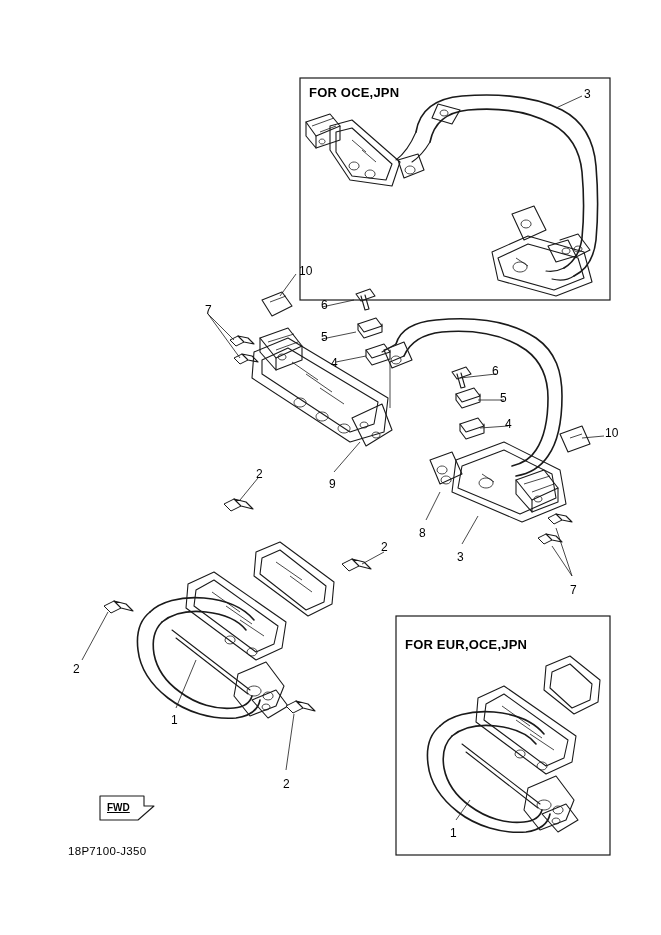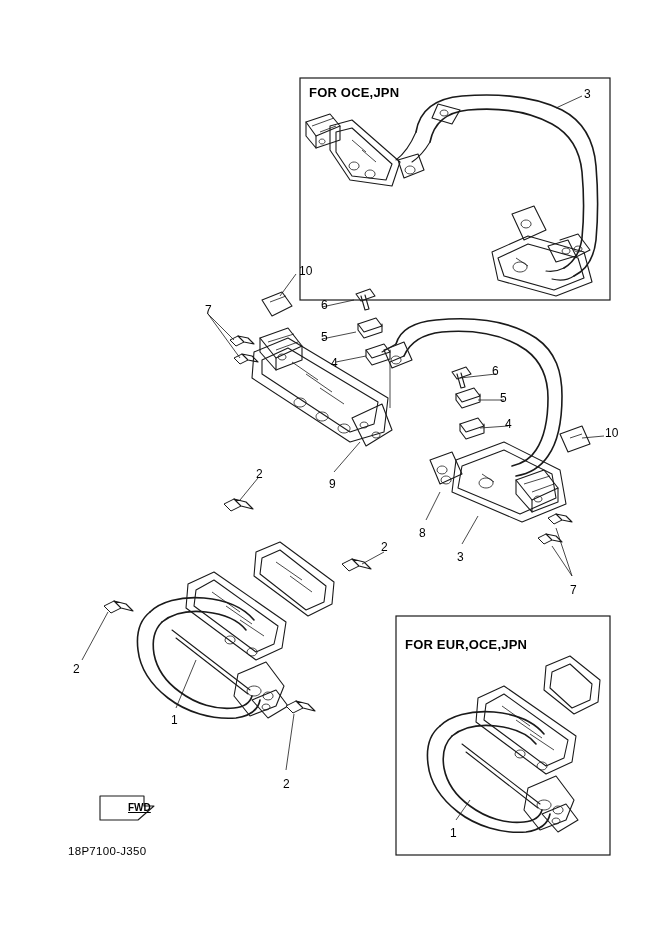--- a/index.html
+++ b/index.html
@@ -309,17 +309,17 @@
   <div class="lbl" style="left:419px; top:527px;">8</div>
   <div class="lbl" style="left:457px; top:551px;">3</div>
   <div class="lbl" style="left:570px; top:584px;">7</div>
   <div class="lbl" style="left:256px; top:468px;">2</div>
   <div class="lbl" style="left:381px; top:541px;">2</div>
   <div class="lbl" style="left:73px;  top:663px;">2</div>
   <div class="lbl" style="left:171px; top:714px;">1</div>
   <div class="lbl" style="left:283px; top:778px;">2</div>
   <div class="lbl" style="left:450px; top:827px;">1</div>
 
-  <div class="fwdtext" style="left:128px; top:803px;text-decoration:underline;">FWD</div>
+  <div class="fwdtext" style="left:107px; top:803px;text-decoration:underline;">FWD</div>
 
   <div class="partcode" style="left:68px; top:845px;">18P7100-J350</div>
 
 </div>
 
 </body></html>

